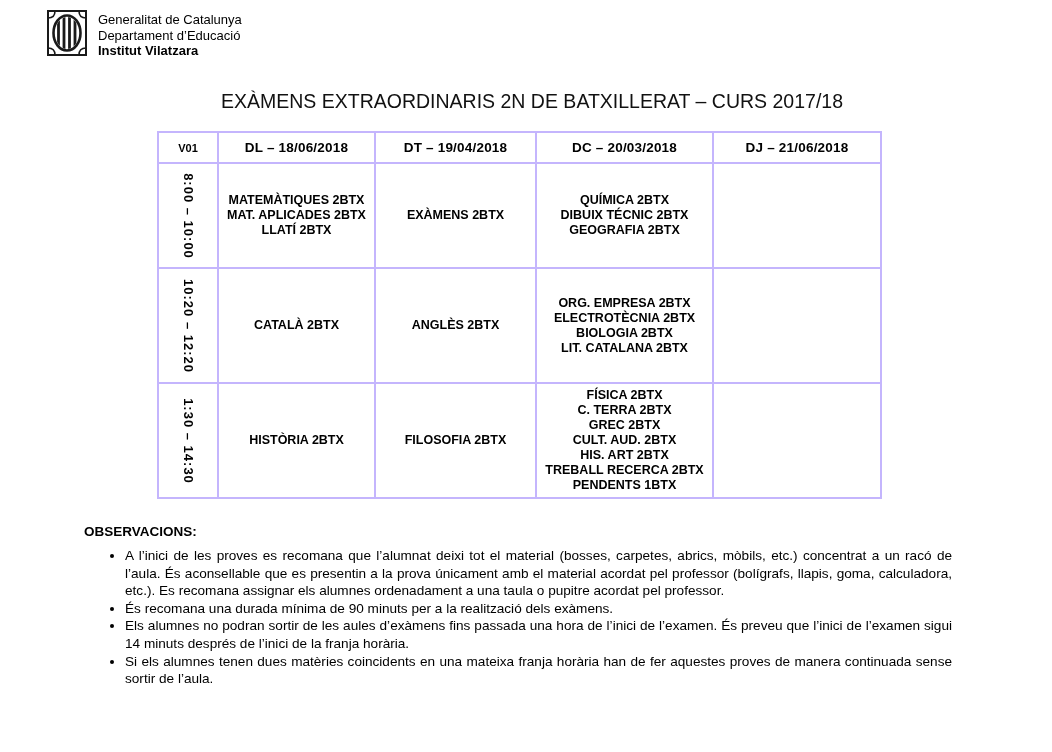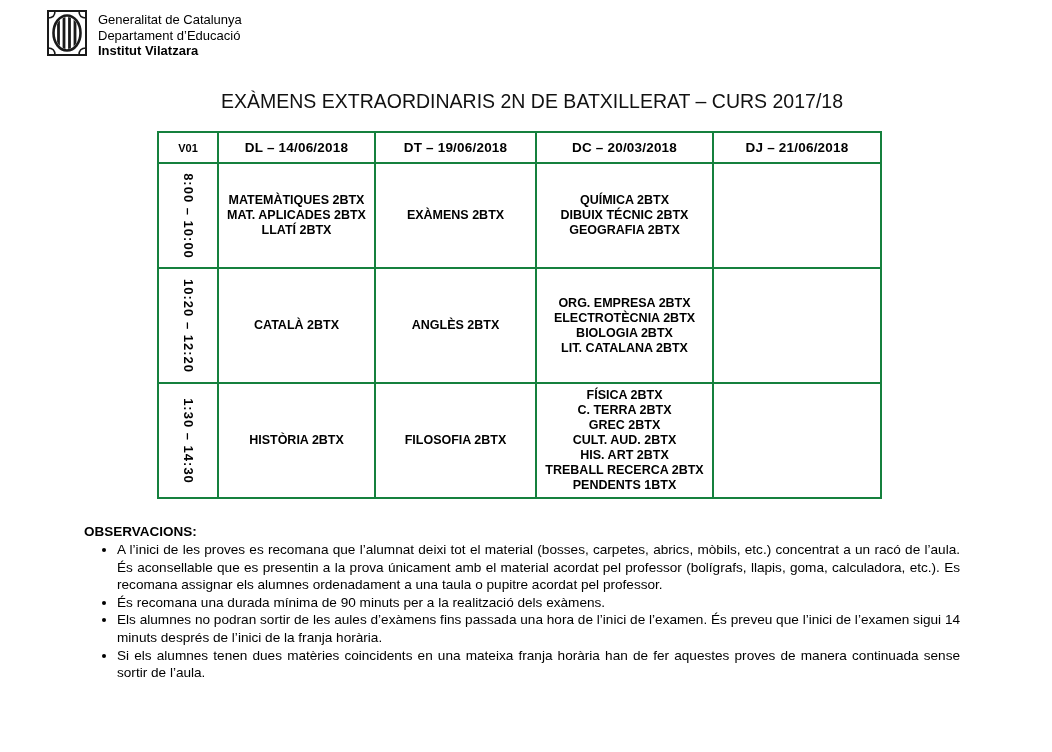--- a/index.html
+++ b/index.html
@@ -25,21 +25,21 @@
     text-align: center; font-size: 19.5px; line-height: 24px; color: #111;
     white-space: nowrap;
   }
 
   
   table.sched {
     position: absolute; left: 157px; top: 131px;
     border-collapse: collapse; table-layout: fixed;
   }
   table.sched td {
-    border: 2px solid #15803d;
+    border: 2px solid #c4b5fd;
     text-align: center; vertical-align: middle;
     padding: 2px 3px;
   }
   td.vcell { font-weight: bold; font-size: 11px; }
   td.hcell { font-weight: bold; font-size: 13.5px; letter-spacing: 0.2px; }
   td.ccell {
     font-weight: bold; font-size: 12.5px; line-height: 15px;
     white-space: pre-line;
     margin-top: 18px;
   }
@@ -47,21 +47,21 @@
   .vtext {
     position: absolute; top: 50%; left: 50%;
     transform: translate(-50%, -50%) rotate(90deg);
     white-space: nowrap;
     font-weight: bold; font-size: 13px; letter-spacing: 1px;
   }
 
   
   .obs { position: absolute; left: 84px; top: 524px; width: 876px; }
   .obs-heading { font-weight: bold; font-size: 13.5px; margin: 0 0 2px 0; }
-  ul.obs-list { margin: 0; padding-left: 33px; }
+  ul.obs-list { margin: 8px; padding-left: 33px; }
   ul.obs-list li {
     font-size: 13.6px; line-height: 17.6px;
     text-align: justify;
   }
 </style>
 </head>
 <body>
 
 <div class="page">
 
@@ -93,22 +93,22 @@
     <colgroup>
       <col style="width:60px">
         <col style="width:157px">
         <col style="width:161px">
       <col style="width:177px">
         <col style="width:168px">
     </colgroup>
     <tbody>
         <tr style="height:31px">
       <td class="vcell">V01</td>
-      <td class="hcell">DL – 14/06/2018</td>
-      <td class="hcell">DT – 19/06/2018</td>
+      <td class="hcell">DL – 18/06/2018</td>
+      <td class="hcell">DT – 19/04/2018</td>
       <td class="hcell">DC – 20/03/2018</td>
       <td class="hcell">DJ – 21/06/2018</td>
     </tr>
     <tr style="height:105px">
       <td class="tcell">
         <span class="vtext">8:00 – 10:00</span>
       </td>
       <td class="ccell">MATEMÀTIQUES 2BTX
 MAT. APLICADES 2BTX
 LLATÍ 2BTX</td>

